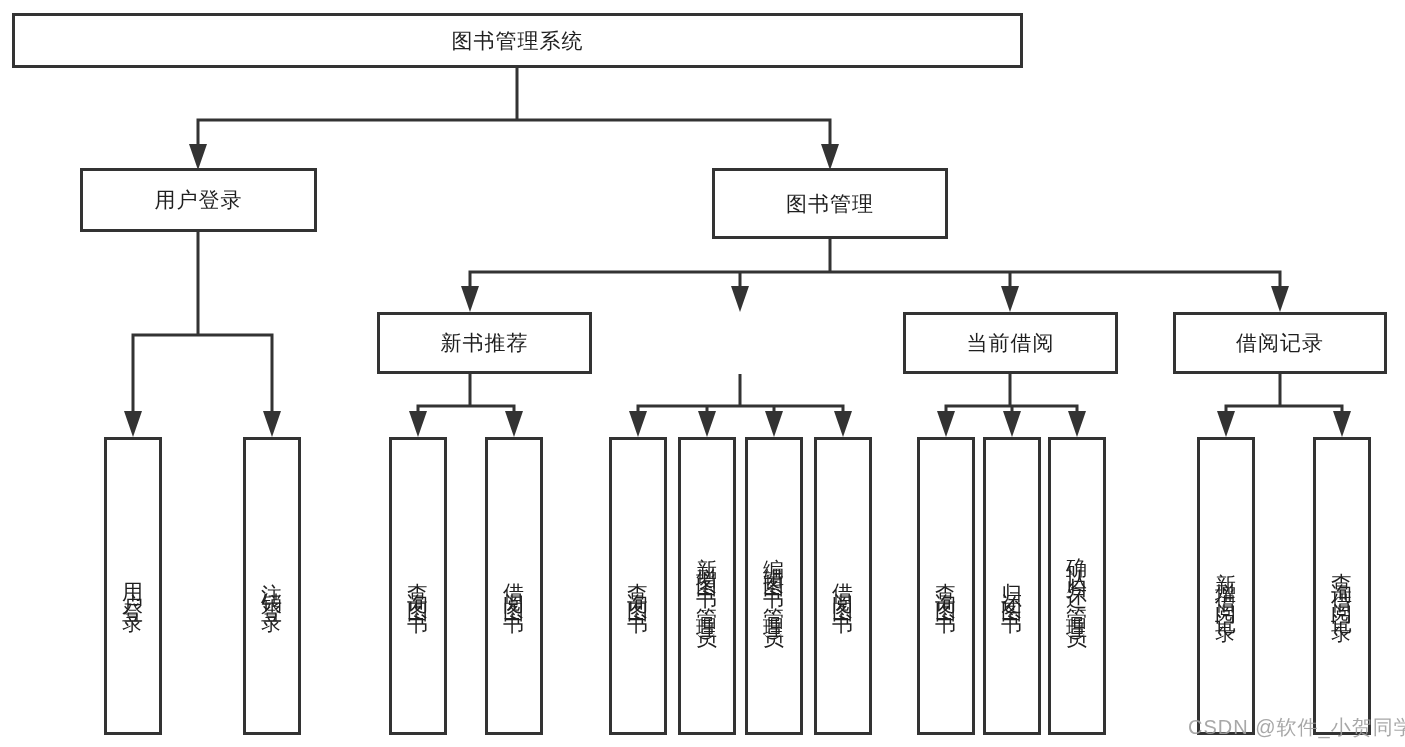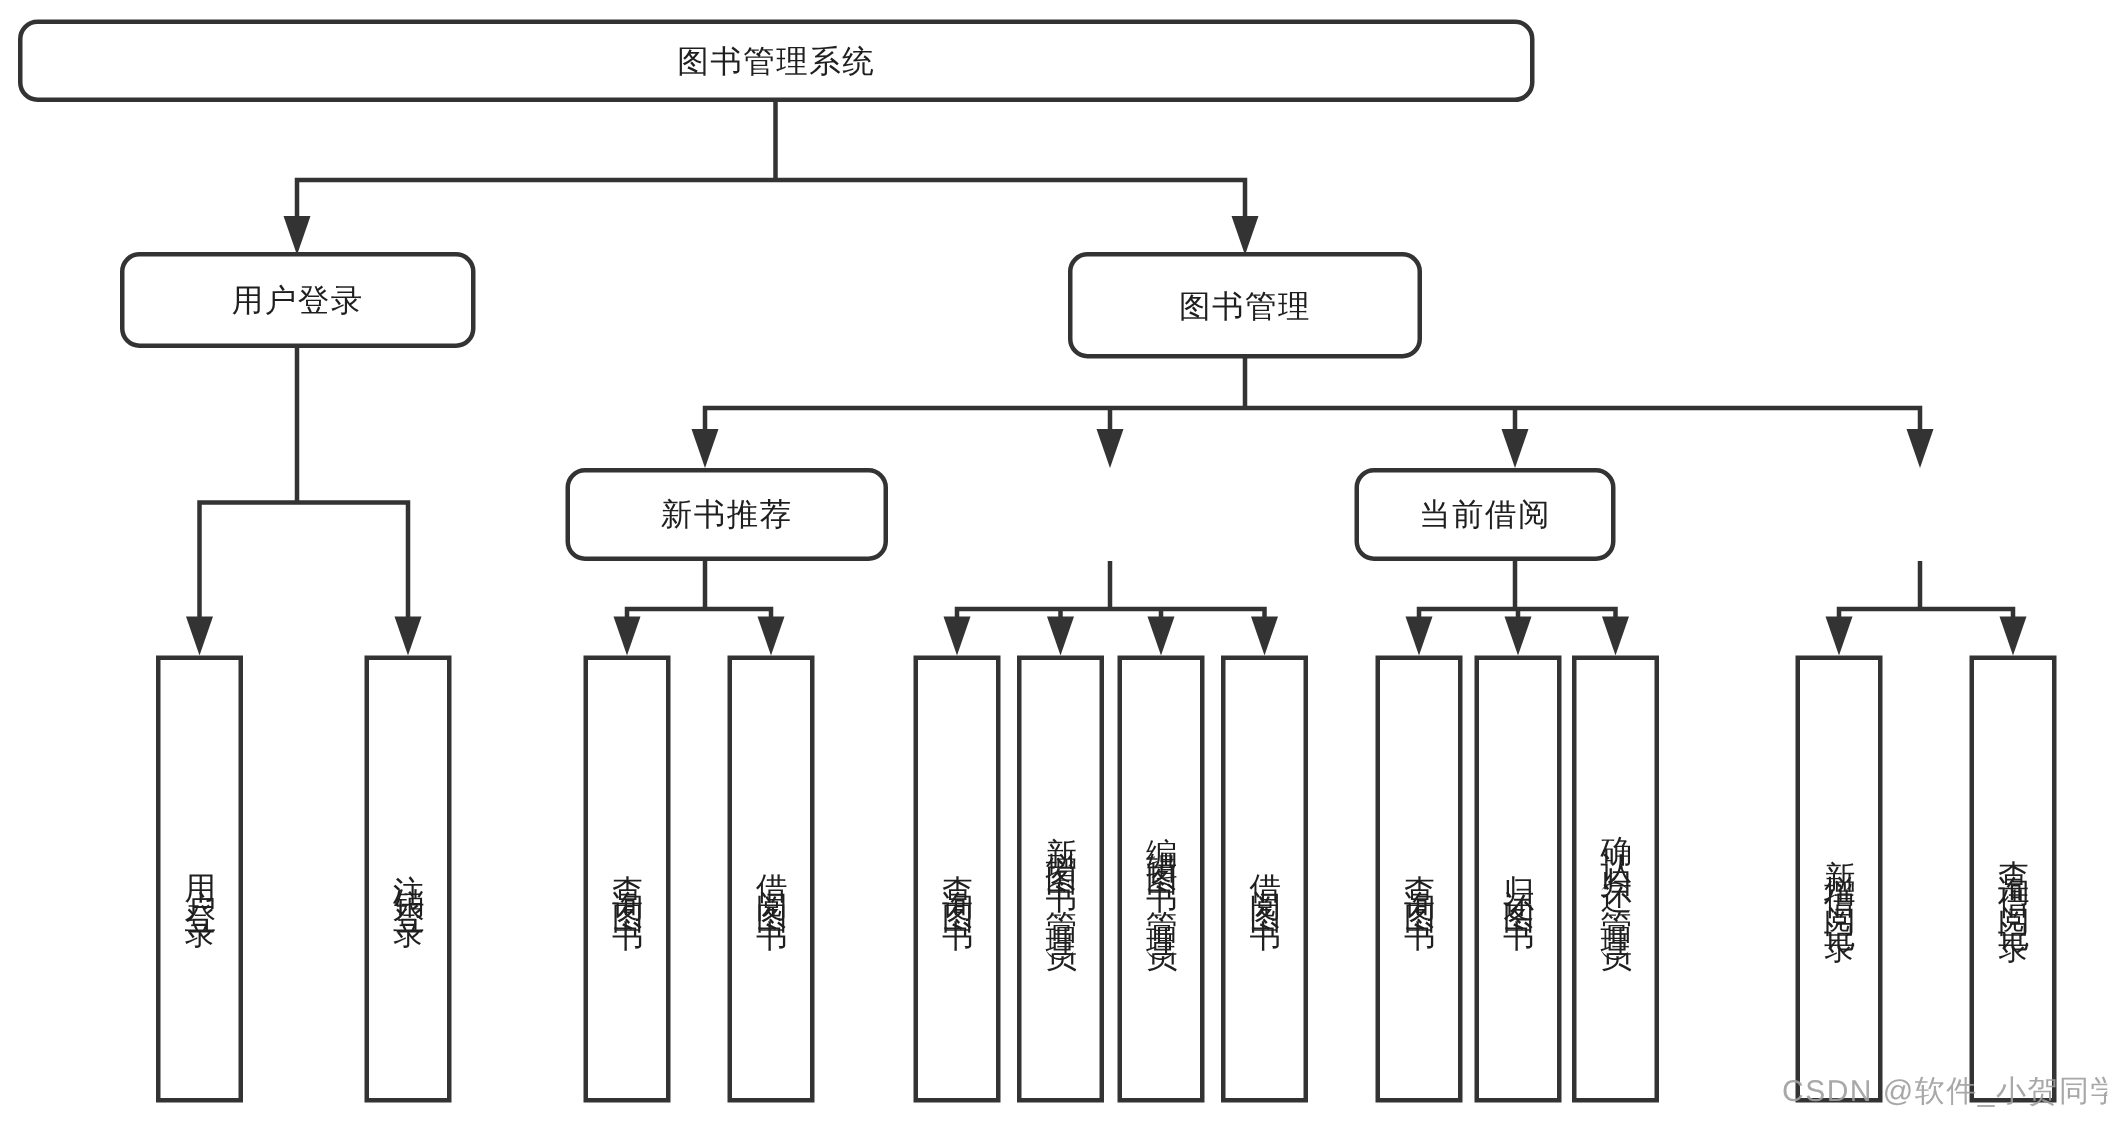--- a/index.html
+++ b/index.html
@@ -12,21 +12,21 @@
   }
   .connectors{position:absolute;left:0;top:0;width:1405px;height:747px;}
   .node{
     position:absolute;
     box-sizing:border-box;
     border:3px solid #333333;
     background:#ffffff;
     display:flex;align-items:center;justify-content:center;
     color:#1f1f1f;
   }
-  .hnode{font-size:21px;letter-spacing:1px;white-space:nowrap;border-radius:13px;}
+  .hnode{font-size:21px;letter-spacing:1px;white-space:nowrap;}
   .leaf{width:58px;top:437px;height:298px;}
   .vtext{
     writing-mode:vertical-rl;
     text-orientation:mixed;
     font-size:21px;
     letter-spacing:10px;
     line-height:1.1;
     color:#1f1f1f;
   }
   .watermark{
@@ -94,22 +94,25 @@
   <div class="node hnode" style="left:80px;top:168px;width:237px;height:64px;">
     <span>用户登录</span>
   </div>
   <div class="node hnode" style="left:712px;top:168px;width:236px;height:71px;">
     <span>图书管理</span>
   </div>
 
   <div class="node hnode" style="left:363px;top:312px;width:215px;height:62px;margin-left:14px;">
     <span>新书推荐</span>
   </div>
-  <div class="node hnode" style="left:903px;top:312px;width:174px;height:62px;">
+  <div class="node hnode" style="left:903px;top:312px;width:215px;height:62px;">
     <span>当前借阅</span>
+  </div>
+  <div class="node hnode" style="left:1173px;top:312px;width:214px;height:62px;">
+    <span>借阅记录</span>
   </div>
 
   <div class="node leaf" style="left:104px;">
     <span class="vtext">用户登录</span>
   </div>
   <div class="node leaf" style="left:243px;">
     <span class="vtext">注销登录</span>
   </div>
 
   <div class="node leaf" style="left:389px;">

